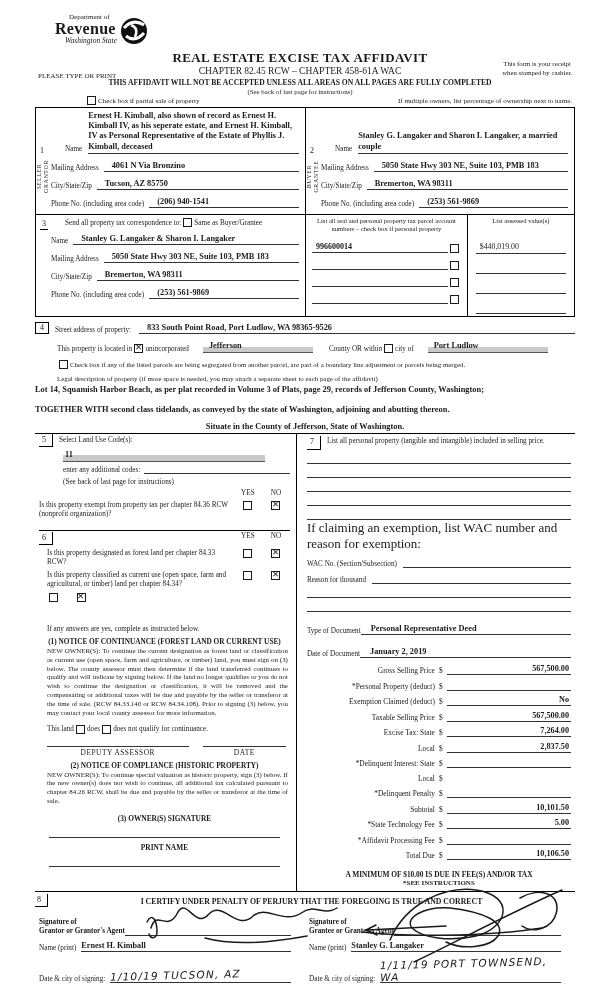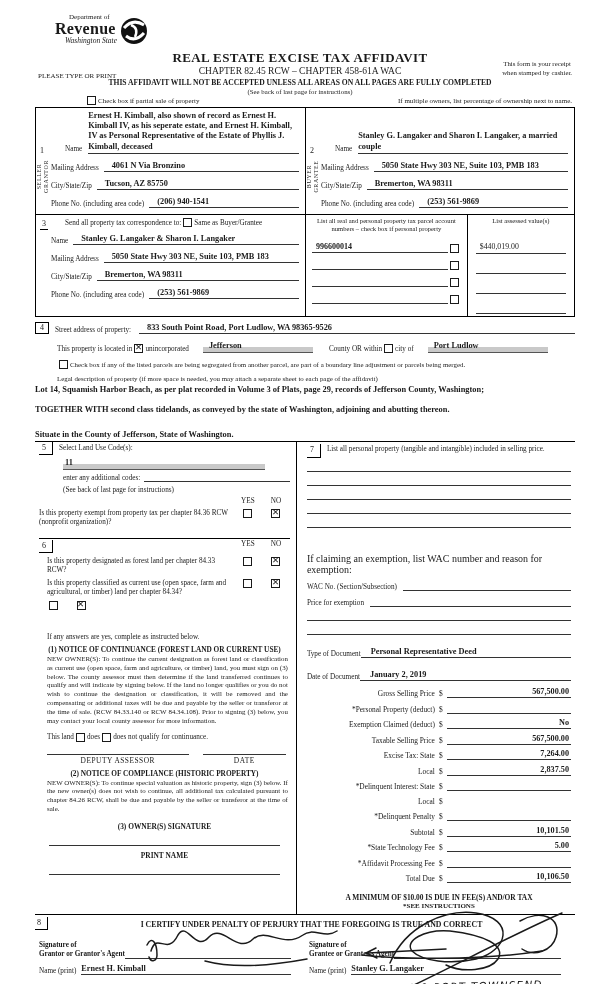--- a/index.html
+++ b/index.html
@@ -55,21 +55,21 @@
   .s4row{display:flex;align-items:flex-end;}
   .s4numbox{border:1px solid #000;padding:0 4px 1px;font-size:8px;margin-right:6px;}
   .s4street-label{font-size:7.2px;margin-right:8px;}
   .located{display:flex;align-items:flex-end;margin:7px 0 0 22px;font-size:7.2px;}
   .shadefield{display:inline-block;font-weight:bold;font-size:8.3px;border-bottom:1px solid #555;background:linear-gradient(#fff 55%,#c9c9c9 55%);padding:0 4px 2px 6px;}
   .smalltext{font-size:6.9px;}
   .seg-row{display:flex;align-items:center;margin:7px 0 0 22px;}
   .legal-label{margin:6px 0 0 22px;}
   .legal1{font-weight:bold;font-size:8.4px;margin-top:3px;}
   .legal2{font-weight:bold;font-size:8.4px;margin-top:11px;}
-  .legal3{font-weight:bold;font-size:8.4px;margin-top:16px;}
+  .legal3{font-weight:bold;font-size:8.4px;margin-top:8px;text-align:center;}
   
   .grid567{margin:2px 25px 0 35px;border-top:1.5px solid #000;border-bottom:1.5px solid #000;display:flex;}
   .colL{width:48.5%;box-sizing:border-box;border-right:1.5px solid #000;padding:0 6px 4px 4px;}
   .colR{width:51.5%;box-sizing:border-box;padding:2px 4px 4px 10px;}
   .s5head{display:flex;align-items:flex-start;font-size:7.2px;}
   .cornernum{border-right:1px solid #000;border-bottom:1px solid #000;padding:1px 6px 2px 3px;margin-right:6px;font-size:8px;flex:none;}
   .codefield{margin:3px 0 0 24px;width:200px;font-weight:bold;font-size:8.3px;border-bottom:1px solid #555;background:linear-gradient(#fff 50%,#c9c9c9 50%);padding:0 0 2px 2px;}
   .addcodes{display:flex;align-items:flex-end;margin:4px 0 0 24px;font-size:7.2px;}
   .addcodes .line{flex:1;border-bottom:1px solid #333;margin-left:4px;max-width:150px;}
   .seeback2{margin:4px 0 0 24px;font-size:7.2px;}
@@ -86,21 +86,21 @@
   .notice-body{font-size:6.9px;text-align:justify;line-height:1.28;margin:1px 2px 0 8px;}
   .landline{display:flex;align-items:center;font-size:7.2px;margin:7px 0 0 8px;}
   .assess-row{display:flex;margin:12px 4px 0 8px;}
   .assess-row .l1{flex:1.7;border-top:1px solid #333;margin-right:14px;text-align:center;font-size:7.4px;padding-top:1px;letter-spacing:.5px;}
   .assess-row .l2{flex:1;border-top:1px solid #333;text-align:center;font-size:7.4px;padding-top:1px;letter-spacing:.5px;}
   .ownsig{margin-top:8px;font-size:7.4px;font-weight:bold;text-align:center;}
   .sigline{border-bottom:1px solid #333;margin:14px 10px 0;}
   
   .s7head{display:flex;align-items:flex-start;font-size:7.2px;line-height:1.3;}
   .blank-line{border-bottom:1px solid #333;margin-top:12px;min-height:1px;}
-  .exempt-intro{font-size:10px;margin-top:25px;}
+  .exempt-intro{font-size:13px;margin-top:0;}
   .wacrow{display:flex;align-items:flex-end;font-size:7.2px;margin-top:8px;}
   .wacrow .line{flex:1;border-bottom:1px solid #333;margin-left:6px;}
   .typerow{display:flex;align-items:flex-end;font-size:7.2px;margin-top:12px;}
   .typerow .val{flex:1;border-bottom:1px solid #333;font-weight:bold;font-size:8.3px;padding:0 2px 1px 10px;}
   .fees{margin-top:6px;}
   .fee-row{display:flex;align-items:flex-end;margin-top:4.5px;font-size:7.4px;}
   .fee-label{width:128px;text-align:right;flex:none;}
   .fee-dollar{width:12px;text-align:center;flex:none;font-size:7.4px;}
   .fee-line{flex:1;border-bottom:1px solid #333;text-align:right;font-weight:bold;font-size:8.2px;padding:0 2px 1px 0;min-height:9px;}
   .fee-row.no-line .fee-line{border-bottom:none;}
@@ -363,21 +363,21 @@
       <div class="blank-line"></div>
       <div class="blank-line"></div>
       <div class="blank-line"></div>
       <div class="blank-line"></div>
       <div class="exempt-intro">If claiming an exemption, list WAC number and reason for exemption:</div>
       <div class="wacrow">
         <span>WAC No. (Section/Subsection)</span>
         <span class="line"></span>
       </div>
       <div class="wacrow">
-        <span>Price for exemption</span>
+        <span>Reason for thousand</span>
         <span class="line"></span>
       </div>
       <div class="blank-line"></div>
       <div class="blank-line"></div>
       <div class="typerow">
         <span>Type of Document</span>
         <span class="val">Personal Representative Deed</span>
       </div>
       <div class="typerow">
         <span>Date of Document</span>

